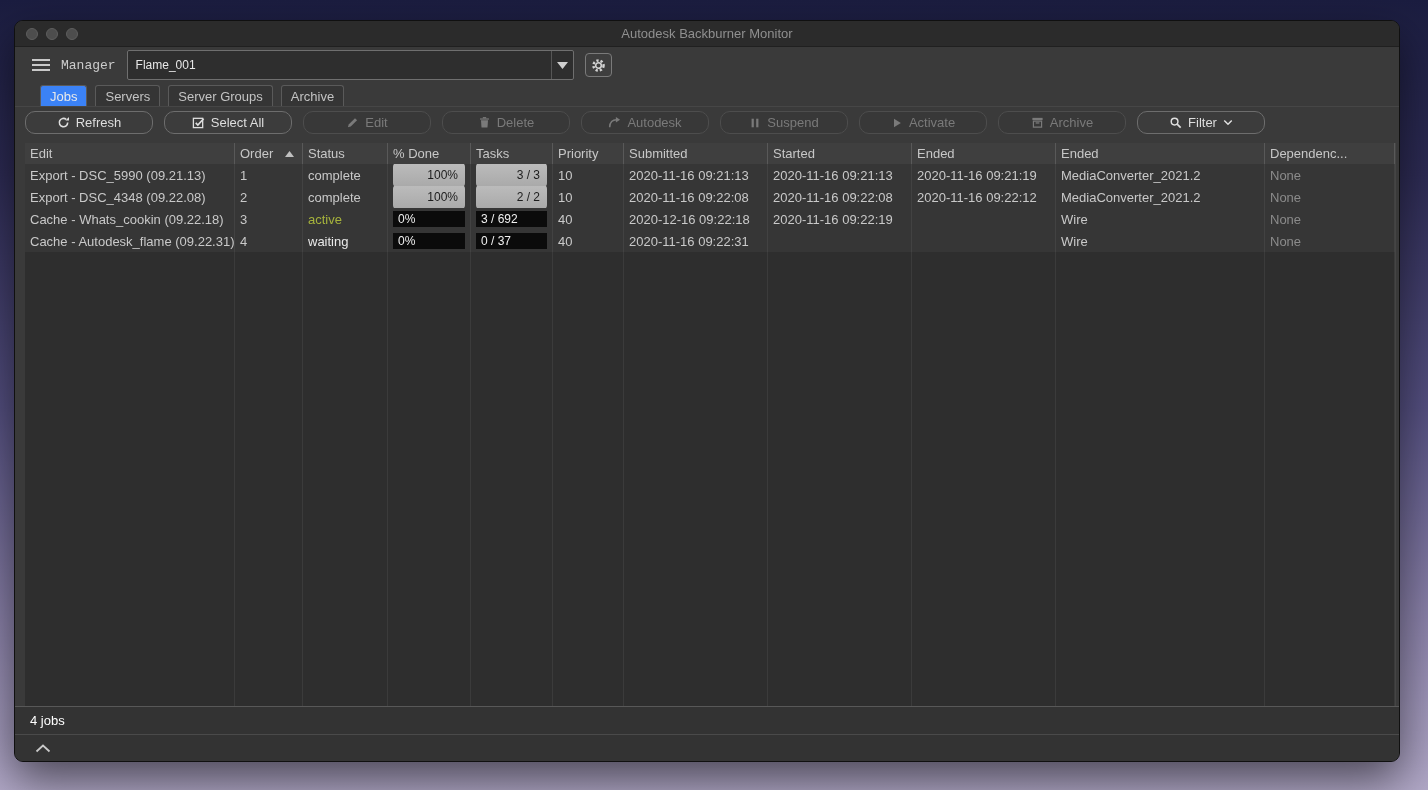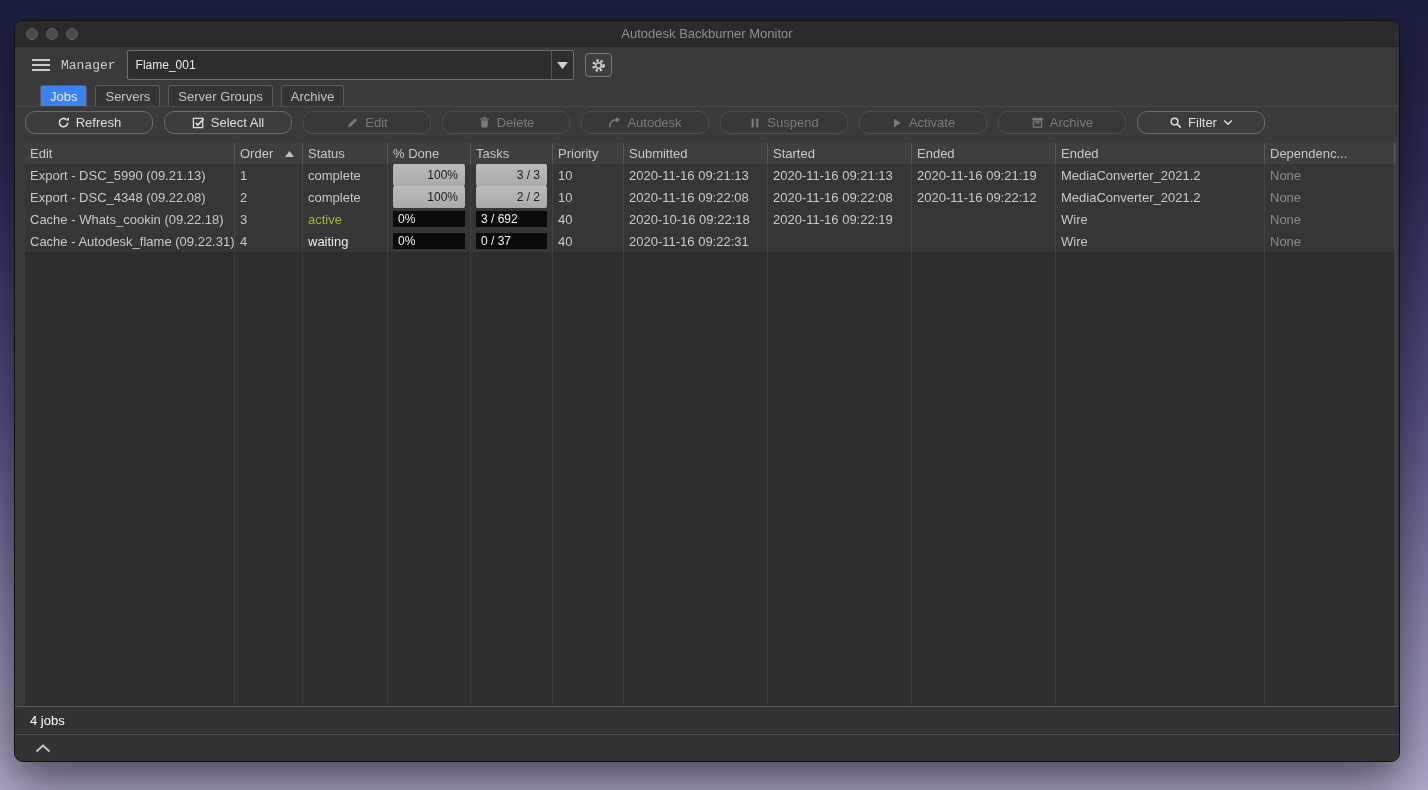--- a/index.html
+++ b/index.html
@@ -289,21 +289,21 @@
             <div class="td">Cache - Whats_cookin (09.22.18)</div>
             <div class="td">3</div>
             <div class="td st-active">active</div>
             <div class="td">
               <span class="bar">0%</span>
             </div>
             <div class="td">
               <span class="bar">3 / 692</span>
             </div>
             <div class="td">40</div>
-            <div class="td">2020-10-16 09:22:18</div>
+            <div class="td">2020-12-16 09:22:18</div>
             <div class="td">2020-11-16 09:22:19</div>
             <div class="td"></div>
             <div class="td">Wire</div>
             <div class="td dim">None</div>
           </div>
           <div class="trow">
             <div class="td">Cache - Autodesk_flame (09.22.31)</div>
             <div class="td">4</div>
             <div class="td st-waiting">waiting</div>
             <div class="td">

